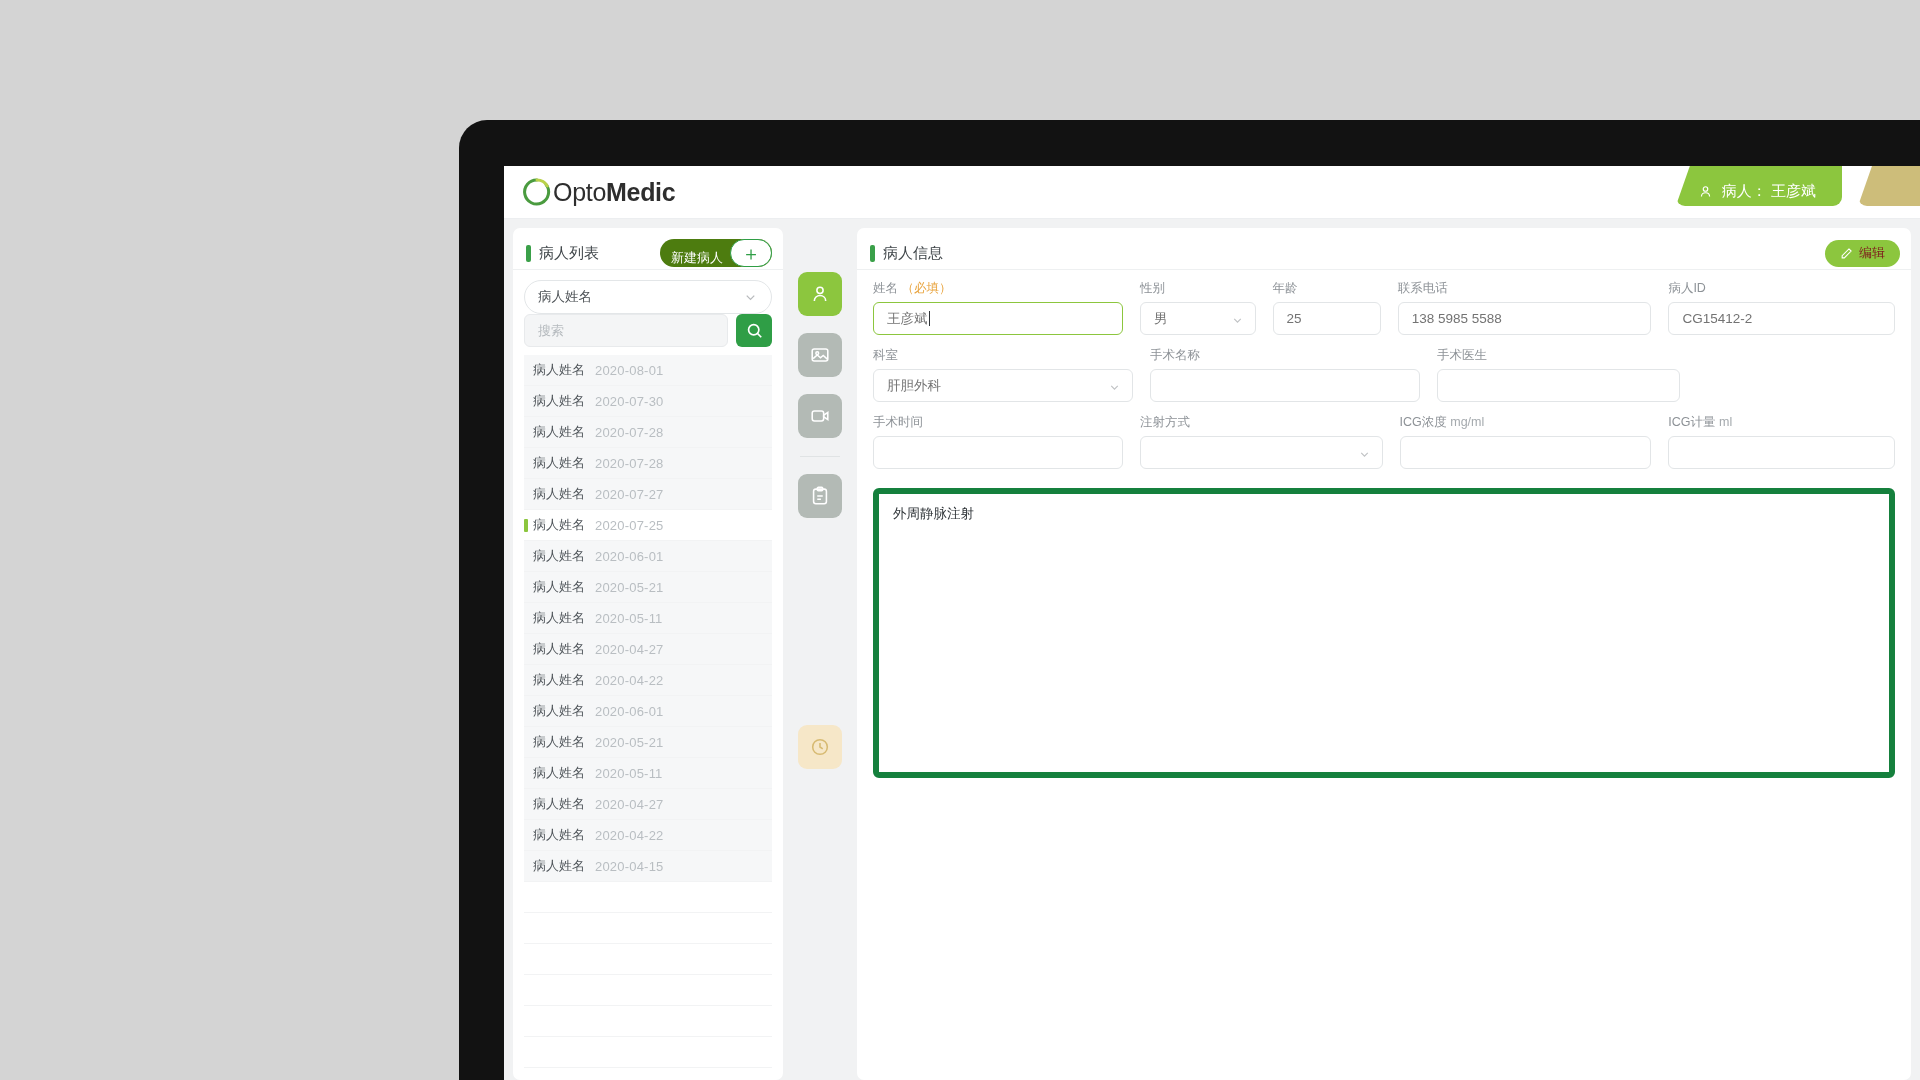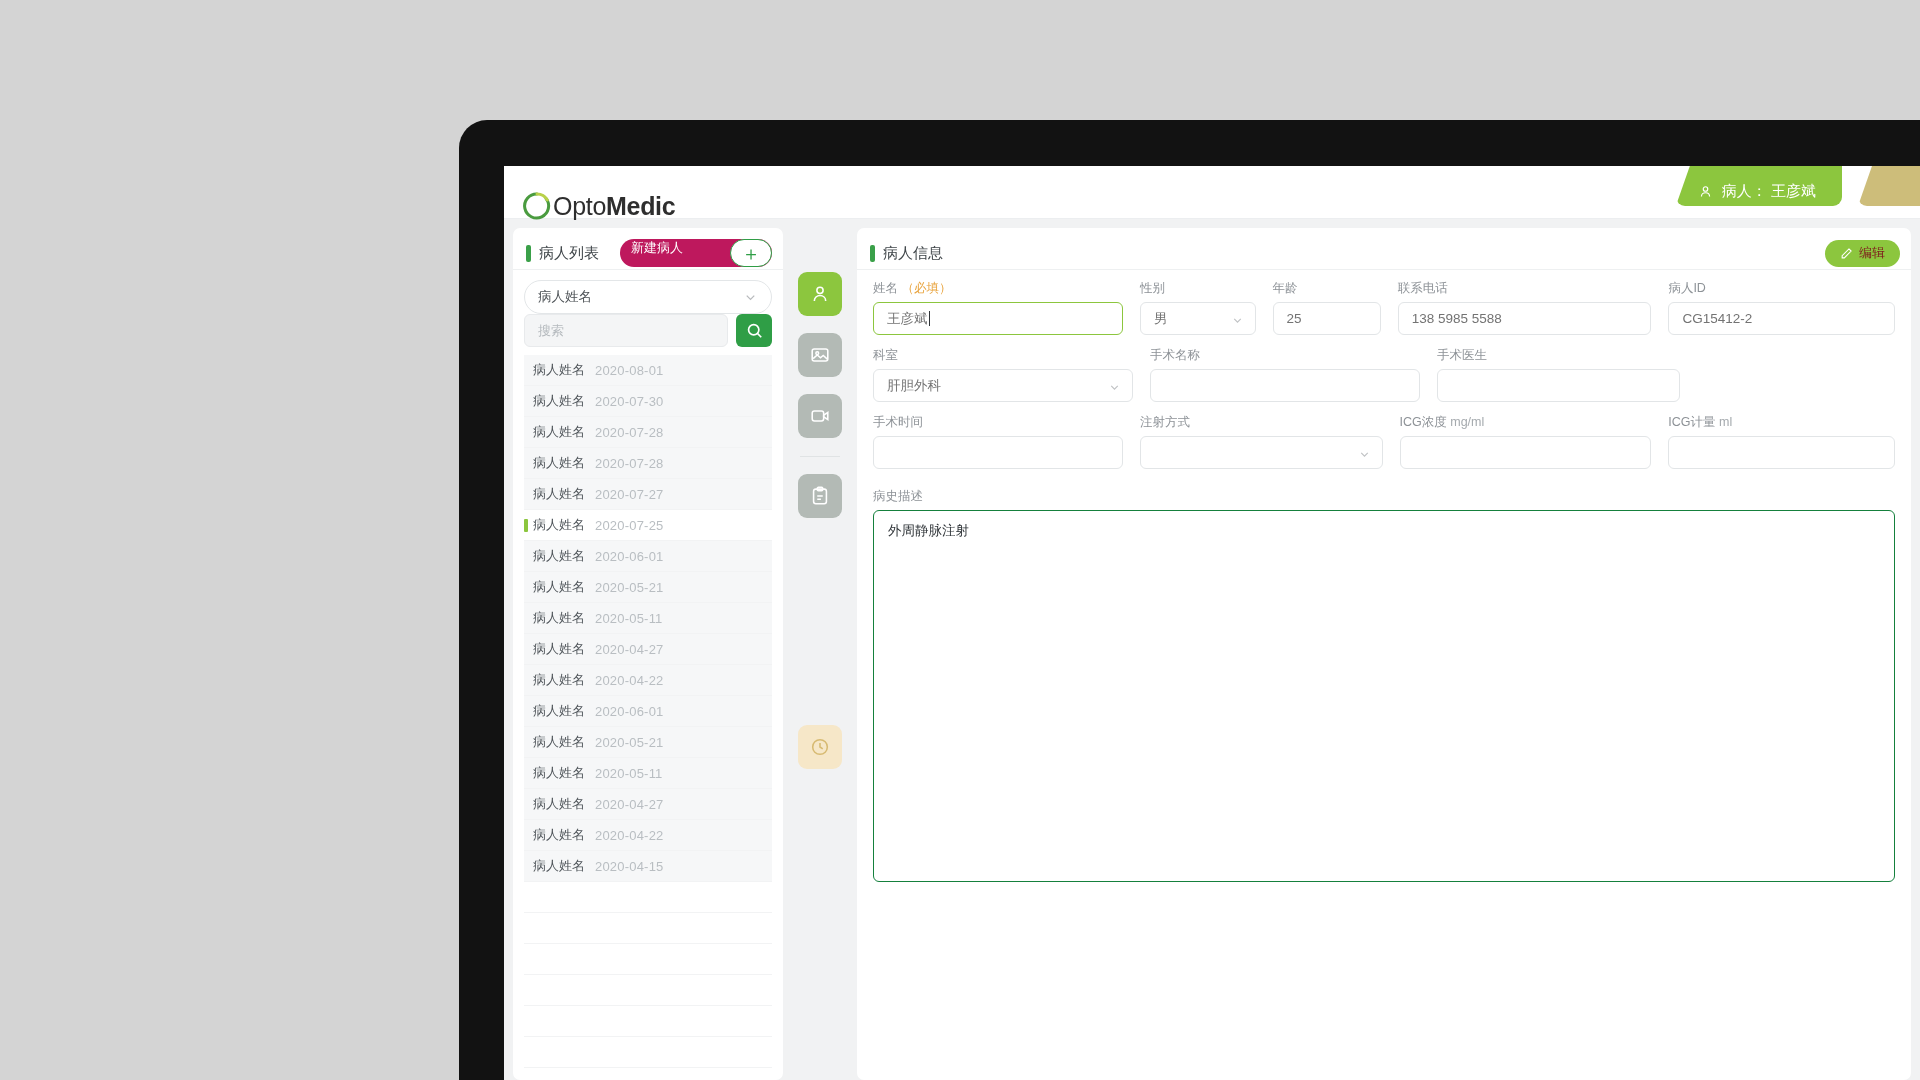--- a/index.html
+++ b/index.html
@@ -36,21 +36,21 @@
   }
 
   
   #topbar {
     position: relative;
     height: 53px;
     background: #ffffff;
     border-bottom: 1px solid #eceef0;
   }
   #logo {
-    position: absolute; left: 18px; top: 25px;
+    position: absolute; left: 18px; top: 11px;
     display: flex; align-items: center; justify-content: flex-end;
   }
   #logo-mark { width: 30px; height: 30px; margin-right: 1px; }
   #logo-text {
     font-size: 25px; letter-spacing: -0.3px;
     color: #2e2e2e; line-height: 30px;
   }
   #logo-text b { font-weight: 700; }
   #logo-text span.light { font-weight: 400; }
 
@@ -94,28 +94,27 @@
     border-bottom: 1px solid #eef0f1;
   }
   .panel-title { display: flex; align-items: center; gap: 8px; }
   .title-bar {
     width: 5px; height: 17px; border-radius: 2px; background: #3aa049;
   }
   .title-text { font-size: 15px; color: #3f4549; }
 
   #new-patient-btn {
     margin-left: auto;
-    display: flex; align-items: flex-start;
+    display: flex; align-items: flex-end;
     height: 28px;
-    background: #be185d;
+    background: #4d7c0f;
     border-radius: 16px;
     padding-left: 11px;
     color: #fff; font-size: 13px;
     cursor: pointer;
-    gap: 40px;
   }
   #new-patient-btn .plus-wrap {
     width: 42px; height: 28px; margin-left: 7px;
     background: #fff; border: 1.5px solid #2f9e46;
     border-radius: 16px;
     display: flex; align-items: center; justify-content: center;
     color: #2f9e46; font-size: 19px; line-height: 1;
   }
 
   #filter-area { padding: 10px 11px 8px 11px; }
@@ -240,22 +239,22 @@
   .w-dept   { width: 260px; }
   .w-opname { width: 270px; }
   .w-opdoc  { width: 243px; }
   .w-optime { width: 268px; }
   .w-inject { width: 260px; }
   .w-icgc   { width: 270px; }
   .w-icgd   { width: 243px; }
 
   #history-area { padding: 7px 16px 0 16px; }
   #history-box {
-    height: 372px;
-    border: 1px solid #15803d; border-radius: 6px;
+    height: 290px;
+    border: 6px solid #15803d; border-radius: 6px;
     background: #fff;
     padding: 11px 14px;
     font-size: 13.5px; color: #2f3438;
   }
 </style>
 </head>
 <body>
 
 <div id="device-frame">
   <div id="cam-dot-1"></div>
@@ -550,19 +549,18 @@
               <span class="unit">ml</span>
             </div>
             <div class="field-input">
               <span></span>
             </div>
           </div>
         </div>
       </div>
 
       <div id="history-area">
-        <div class="field-label">病史描述</div>
         <div id="history-box">外周静脉注射</div>
       </div>
     </div>
   </div>
 
 </div>
 
 </body></html>

